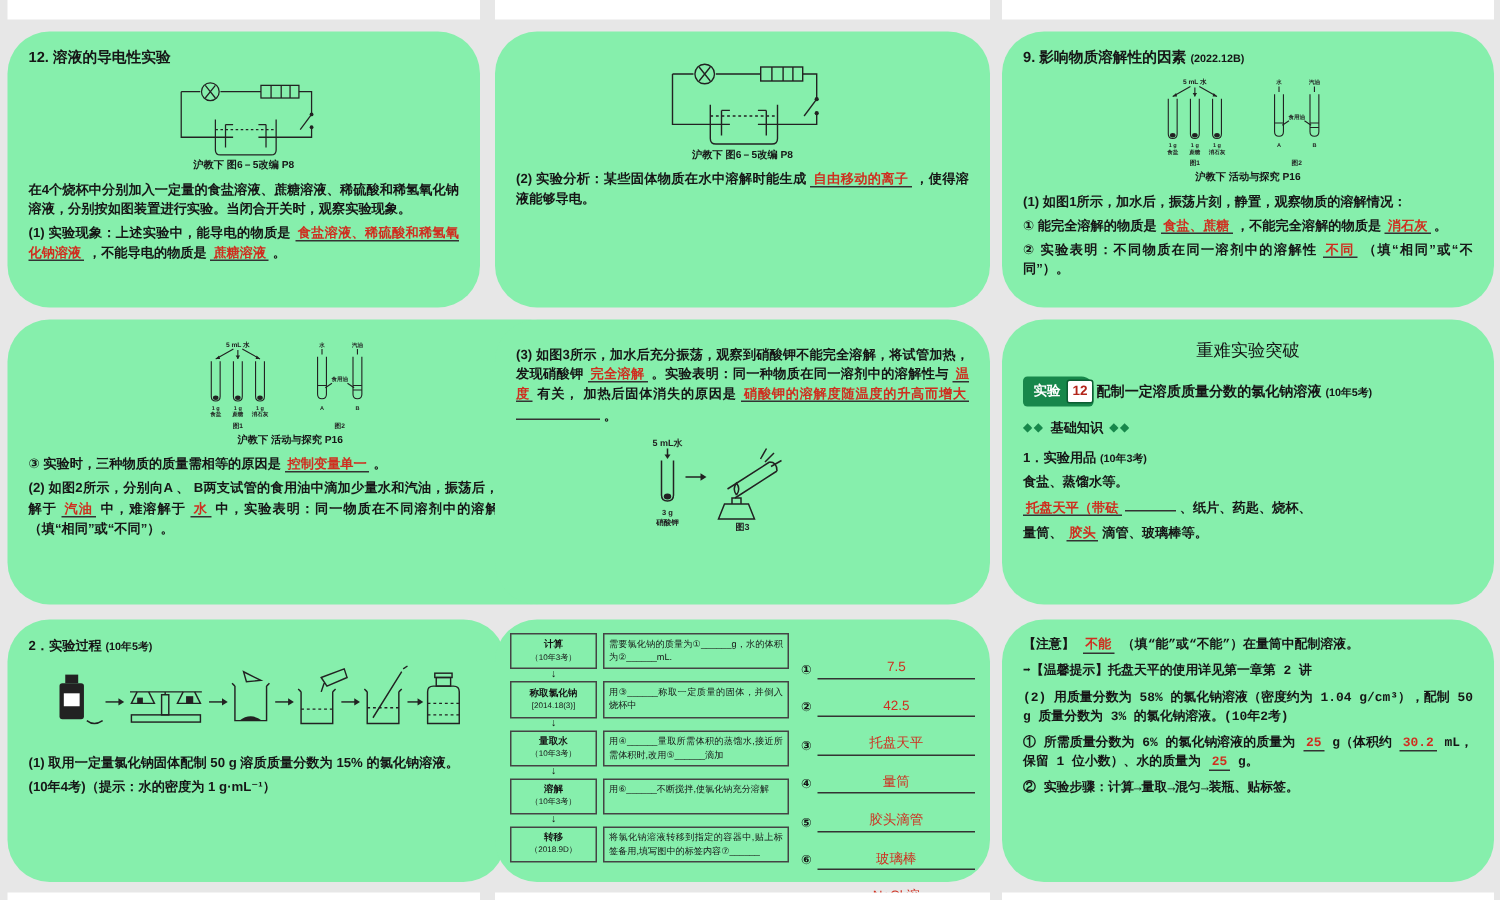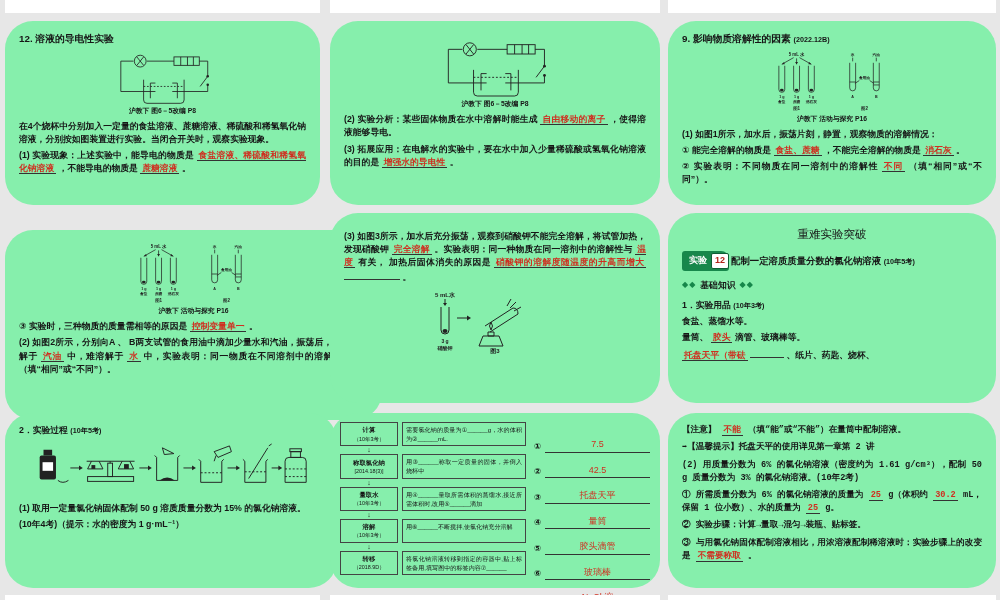--- a/index.html
+++ b/index.html
@@ -96,25 +96,20 @@
       <path class="ink" d="M60,38 V56 M92,38 V56 M60,38 H66 M92,38 H86"></path>
       <path class="ink" d="M52,34 V58 Q52,62 56,62 H96 Q100,62 100,58 V34"></path>
       <path class="ink" stroke-dasharray="2,2" d="M52,42 H100"></path>
     </svg>
     <div class="cap">沪教下 图6－5改编 P8</div>
     <p class="t">
       <span>(2) 实验分析：某些固体物质在水中溶解时能生成</span>
       <span class="ans">自由移动的离子</span>
       <span>，使得溶液能够导电。</span>
     </p>
-    <p class="t">
-      <span>(3) 拓展应用：在电解水的实验中，要在水中加入少量稀硫酸或氢氧化钠溶液的目的是</span>
-      <span class="ans">增强水的导电性</span>
-      <span>。</span>
-    </p>
   </div>
 
   <div class="page" style="left:668px;top:21px;width:328px;height:184px">
     <div class="ttl">
       <span>9.</span>
       <span>影响物质溶解性的因素</span>
       <span class="tag">(2022.12B)</span>
     </div>
     <svg width="170" height="62" viewBox="0 0 180 84">
       <text class="svgt" x="42" y="7" text-anchor="middle">5 mL 水</text>
@@ -151,21 +146,21 @@
       <span class="ans">消石灰</span>
       <span>。</span>
     </p>
     <p class="t">
       <span>② 实验表明：不同物质在同一溶剂中的溶解性</span>
       <span class="ans">不同</span>
       <span>（填“相同”或“不同”）。</span>
     </p>
   </div>
 
-  <div class="page" style="left:5px;top:230px;width:377px;height:190px">
+  <div class="page" style="left:5px;top:213px;width:377px;height:190px">
     <svg width="170" height="62" viewBox="0 0 180 84" style="margin-top:2px">
       <text class="svgt" x="42" y="7" text-anchor="middle">5 mL 水</text>
       <path class="ink" d="M38,9 L22,18 M42,10 V18 M46,9 L62,18"></path>
       <path class="inkf" d="M22,18 l3,-3 l1,3 z M42,18 l-2,-3 h4 z M62,18 l-3,-3 l-1,3 z"></path>
       <path class="ink" d="M18,20 V52 Q18,56 22,56 Q26,56 26,52 V20 M38,20 V52 Q38,56 42,56 Q46,56 46,52 V20 M58,20 V52 Q58,56 62,56 Q66,56 66,52 V20"></path>
       <ellipse class="inkf" cx="22" cy="53" rx="2.5" ry="2"></ellipse>
         <ellipse class="inkf" cx="42" cy="53" rx="2.5" ry="2"></ellipse>
         <ellipse class="inkf" cx="62" cy="53" rx="2.5" ry="2"></ellipse>
       <text class="svgs" x="22" y="64" text-anchor="middle">1 g</text>
       <text class="svgs" x="22" y="70" text-anchor="middle">食盐</text>
@@ -251,28 +246,28 @@
       <span class="dia">◆◆</span>
       <span>基础知识</span>
       <span class="dia">◆◆</span>
     </div>
     <p class="t">
       <b>1．实验用品</b>
       <span class="tag">(10年3考)</span>
     </p>
     <p class="t">食盐、蒸馏水等。</p>
     <p class="t">
+      <span class="ans">托盘天平（带砝</span>
+      <span class="uline" style="width:34px"></span>
+      <span>、纸片、药匙、烧杯、</span>
+    </p>
+    <p class="t">
       <span>量筒、</span>
       <span class="ans">胶头</span>
       <span>滴管、玻璃棒等。</span>
-    </p>
-    <p class="t">
-      <span class="ans">托盘天平（带砝</span>
-      <span class="uline" style="width:34px"></span>
-      <span>、纸片、药匙、烧杯、</span>
     </p>
   </div>
 
   <div class="page" style="left:5px;top:413px;width:332px;height:175px">
     <p class="t">
       <b>2．实验过程</b>
       <span class="tag">(10年5考)</span>
     </p>
     <svg width="278" height="54" viewBox="0 0 290 56">
       <g>
@@ -402,35 +397,30 @@
     </div>
   </div>
 
   <div class="page" style="left:668px;top:413px;width:328px;height:175px">
     <p class="t9">
       <b>【注意】</b>
       <span class="ans">不能</span>
       <span>（填“能”或“不能”）在量筒中配制溶液。</span>
     </p>
     <p class="t9" style="font-weight:700">➡【温馨提示】托盘天平的使用详见第一章第 2 讲</p>
-    <p class="t9">(2) 用质量分数为 6% 的氯化钠溶液（密度约为 1.61 g/cm³），配制 50 g 质量分数为 3% 的氯化钠溶液。(10年2考)</p>
+    <p class="t9">(2) 用质量分数为 58% 的氯化钠溶液（密度约为 1.04 g/cm³），配制 50 g 质量分数为 3% 的氯化钠溶液。(10年2考)</p>
     <p class="t9">
       <span>① 所需质量分数为 6% 的氯化钠溶液的质量为</span>
       <span class="ans">25</span>
       <span>g（体积约</span>
       <span class="ans">30.2</span>
       <span>mL，保留 1 位小数）、水的质量为</span>
       <span class="ans">25</span>
       <span>g。</span>
     </p>
     <p class="t9">② 实验步骤：计算→量取→混匀→装瓶、贴标签。</p>
-    <p class="t9">
-      <span>③ 与用氯化钠固体配制溶液相比，用浓溶液配制稀溶液时：实验步骤上的改变是</span>
-      <span class="ans">不需要称取</span>
-      <span>。</span>
-    </p>
   </div>
 
   <div class="stub" style="left:5px;top:595px;width:315px;height:5px"></div>
   <div class="stub" style="left:330px;top:595px;width:330px;height:5px"></div>
   <div class="stub" style="left:668px;top:595px;width:328px;height:5px"></div>
 
 </div>
 
 </body></html>

